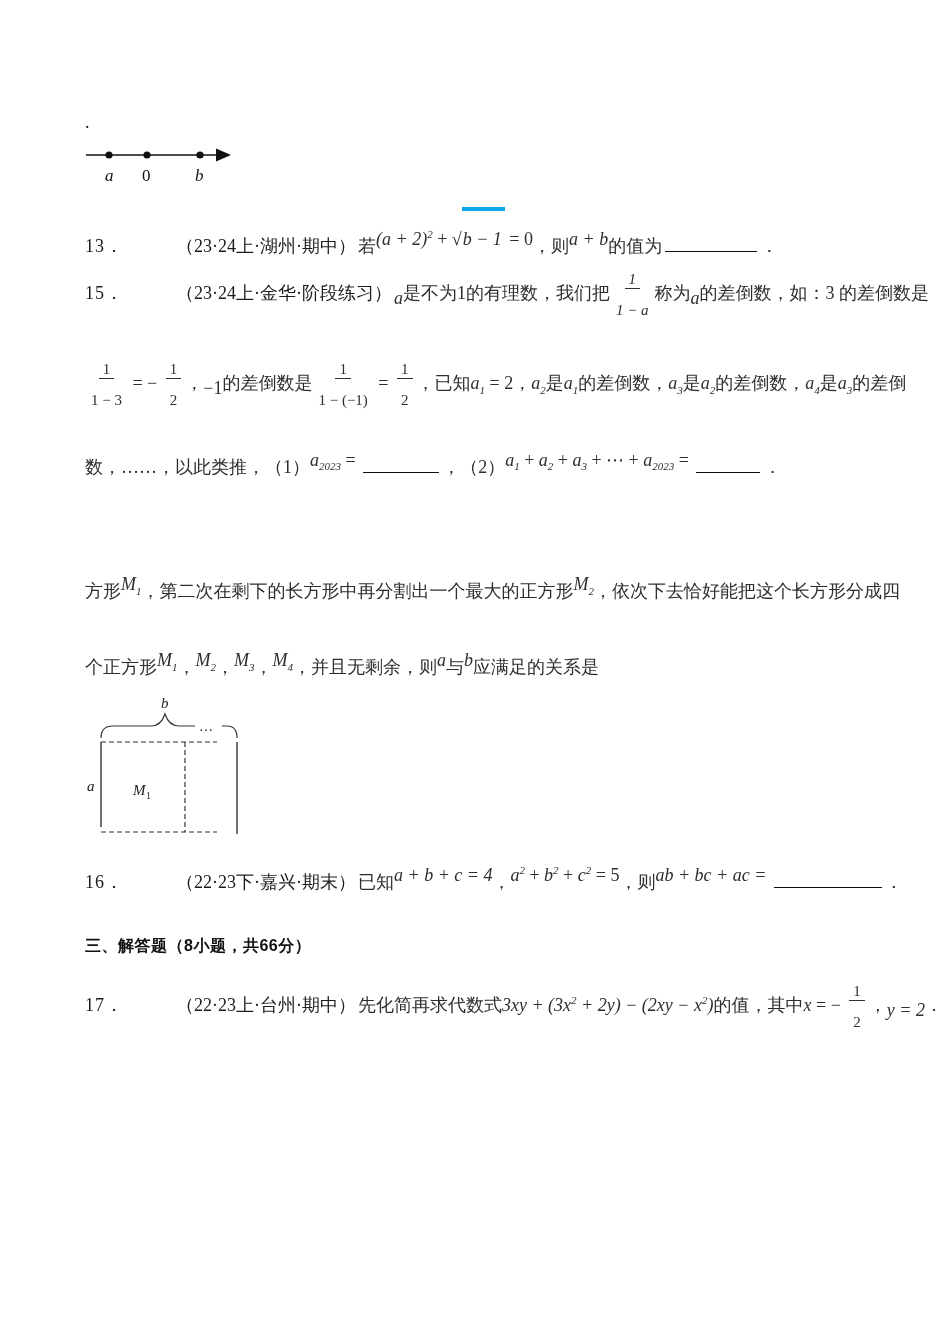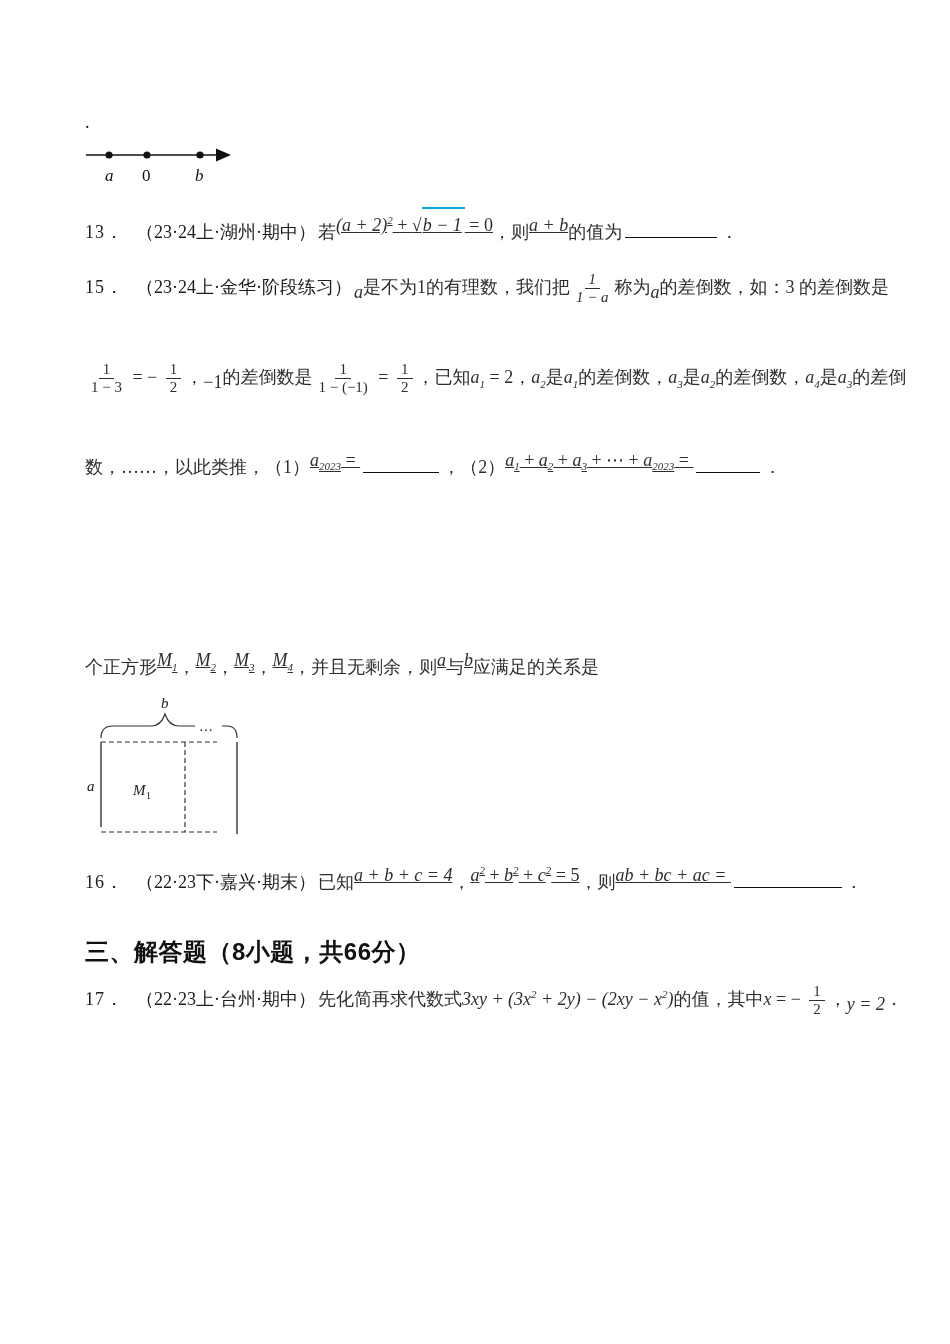--- a/index.html
+++ b/index.html
@@ -3,43 +3,43 @@
 <meta charset="utf-8">
 <style>
   html,body{margin:0;padding:0;background:#e8e8e8;}
   .page{
     position:relative;width:950px;height:1344px;background:#ffffff;margin:0 auto;
     font-family:"Liberation Serif","DejaVu Serif",serif;
     font-size:18px;color:#1c1c1c;overflow:hidden;
   }
   .line{position:absolute;left:85px;white-space:nowrap;line-height:1.35;}
   .pnum{display:inline-block;margin-right:12px;letter-spacing:1px;text-align:right;}
-  .psrc{margin-right:2px;}
+  .psrc{margin-right:2px;margin-left:40px;}
   .mrun{color:#2e2e2e;}
   .mrun span, .mrun sub, .mrun sup{white-space:pre;}
   .mi{font-style:italic;font-family:"Liberation Serif","DejaVu Serif",serif;}
   sub{font-size:11px;}
   sup{font-size:11px;}
-  .raised{position:relative;top:-7px;display:inline-block;text-decoration:underline;}
+  .raised{position:relative;top:-7px;display:inline-block;}
   .lowered{position:relative;top:5px;display:inline-block;}
-  .ol{border-top:2px solid #0ea5e9;padding:4px 3px 0 1px;}
+  .ol{border-top:4px solid #0ea5e9;padding:16px 3px 0 1px;}
   .frac{
     display:inline-flex;flex-direction:column;align-items:center;
     vertical-align:middle;line-height:1.15;margin:0 4px;font-size:15px;
   }
   .frac .fn{border-bottom:1px solid #2e2e2e;padding:0 4px;}
-  .frac .fd{padding:0 2px;}
+  .frac .fd{padding:0 2px;margin-top:13px;}
   .blank{
     display:inline-block;height:1.05em;border-bottom:1.5px solid #101010;
     vertical-align:baseline;margin:0 3px;
   }
   .stray{position:absolute;font-size:18px;}
   .sec-head{
     position:absolute;left:85px;font-family:"Liberation Sans","DejaVu Sans",sans-serif;
-    font-weight:bold;font-size:24px;color:#111;letter-spacing:0.5px;
+    font-weight:bold;font-size:16px;color:#111;letter-spacing:0.5px;
   }
   svg text{font-family:"Liberation Serif","DejaVu Serif",serif;}
   .fig{position:absolute;}
 </style>
 </head>
 <body>
 
 <div class="page">
 
   <span class="stray" style="left:85px;top:112px;">.</span>
@@ -62,20 +62,23 @@
   <div class="line" style="top:271px;">
     <span class="pnum">15．</span><span class="psrc">（23·24上·金华·阶段练习）</span><span class="mrun"><span class="mi lowered">a</span><span>是不为1的有理数，我们把</span><span class="frac mi"><span class="fn">1</span><span class="fd">1 − a</span></span><span>称为</span><span class="mi lowered">a</span><span>的差倒数，如：3 的差倒数是</span></span>
   </div>
   <div class="line" style="top:361px;">
     <span class="mrun"><span class="frac"><span class="fn">1</span><span class="fd">1 − 3</span></span><span> = − </span><span class="frac"><span class="fn">1</span><span class="fd">2</span></span><span>，</span><span class="lowered">−1</span><span>的差倒数是</span><span class="frac"><span class="fn">1</span><span class="fd">1 − (−1)</span></span><span> = </span><span class="frac"><span class="fn">1</span><span class="fd">2</span></span><span>，已知</span><span class="mi">a</span><sub class="mi">1</sub><span> = 2</span><span>，</span><span class="mi">a</span><sub class="mi">2</sub><span>是</span><span class="mi">a</span><sub class="mi">1</sub><span>的差倒数，</span><span class="mi">a</span><sub class="mi">3</sub><span>是</span><span class="mi">a</span><sub class="mi">2</sub><span>的差倒数，</span><span class="mi">a</span><sub class="mi">4</sub><span>是</span><span class="mi">a</span><sub class="mi">3</sub><span>的差倒</span></span>
   </div>
   <div class="line" style="top:453px;text-align:right;">
     <span class="mrun"><span>数，……，以此类推，（1）</span><span class="mi raised">a</span><sub class="mi raised">2023</sub><span class="raised"> = </span><span class="blank" style="width: 76px;"></span><span>，（2）</span><span class="mi raised">a</span><sub class="mi raised">1</sub><span class="raised"> + </span><span class="mi raised">a</span><sub class="mi raised">2</sub><span class="raised"> + </span><span class="mi raised">a</span><sub class="mi raised">3</sub><span class="raised"> + ⋯ + </span><span class="mi raised">a</span><sub class="mi raised">2023</sub><span class="raised"> = </span><span class="blank" style="width: 64px;"></span><span>．</span></span>
   </div>
 
+  <div class="line" style="top:579px;">
+    <span class="mrun"><span>方形</span><span class="mi raised">M</span><sub class="mi raised">1</sub><span>，第二次在剩下的长方形中再分割出一个最大的正方形</span><span class="mi raised">M</span><sub class="mi raised">2</sub><span>，依次下去恰好能把这个长方形分成四</span></span>
+  </div>
   <div class="line" style="top:655px;">
     <span class="mrun"><span>个正方形</span><span class="mi raised">M</span><sub class="mi raised">1</sub><span>，</span><span class="mi raised">M</span><sub class="mi raised">2</sub><span>，</span><span class="mi raised">M</span><sub class="mi raised">3</sub><span>，</span><span class="mi raised">M</span><sub class="mi raised">4</sub><span>，并且无剩余，则</span><span class="mi raised">a</span><span>与</span><span class="mi raised">b</span><span>应满足的关系是</span></span>
   </div>
 
   <svg class="fig" style="left:85px;top:694px;" width="170" height="152" viewBox="0 0 170 152">
     <path d="M 16 44 Q 16 32 28 32 L 66 32 Q 76 32 80 20 Q 84 32 94 32 L 110 32" fill="none" stroke="#333" stroke-width="1.2"></path>
     <path d="M 137 32 L 142 32 Q 152 32 152 44" fill="none" stroke="#333" stroke-width="1.2"></path>
     <text x="76" y="14" font-size="15" font-style="italic" fill="#222">b</text>
     <text x="114" y="37" font-size="14" fill="#222">…</text>
     <line x1="16" y1="48" x2="132" y2="48" stroke="#333" stroke-width="1.2" stroke-dasharray="5,3"></line>

